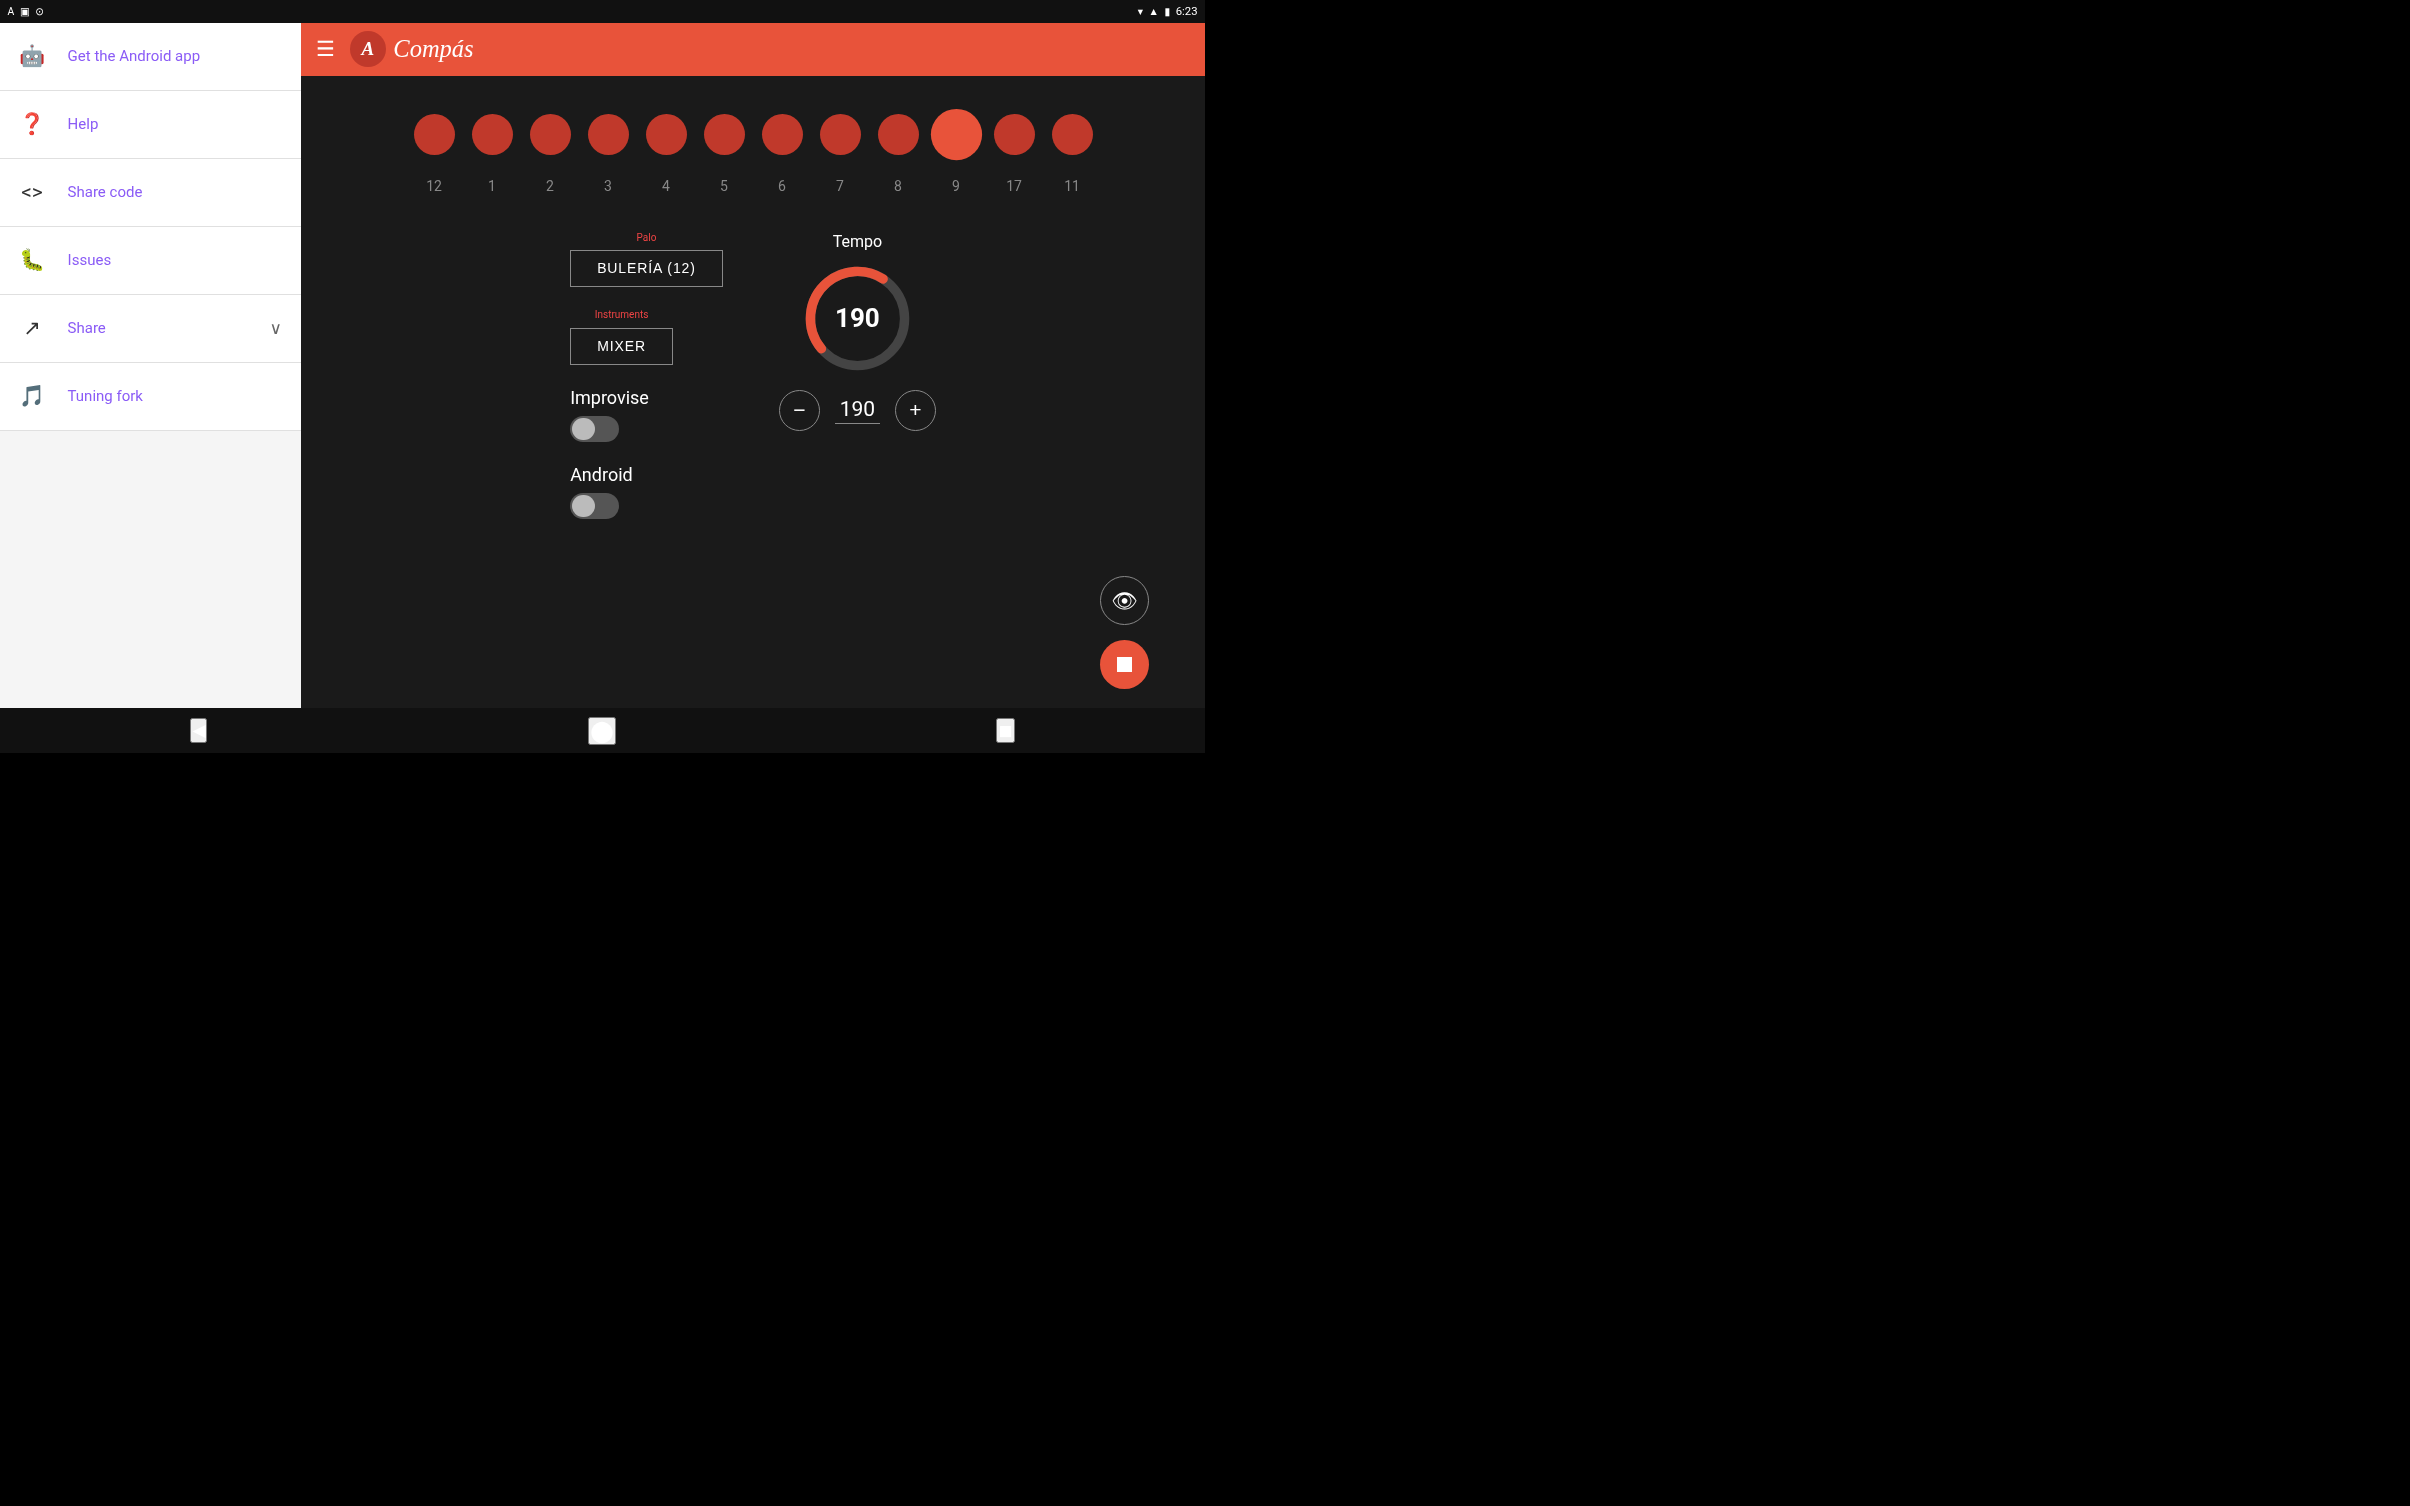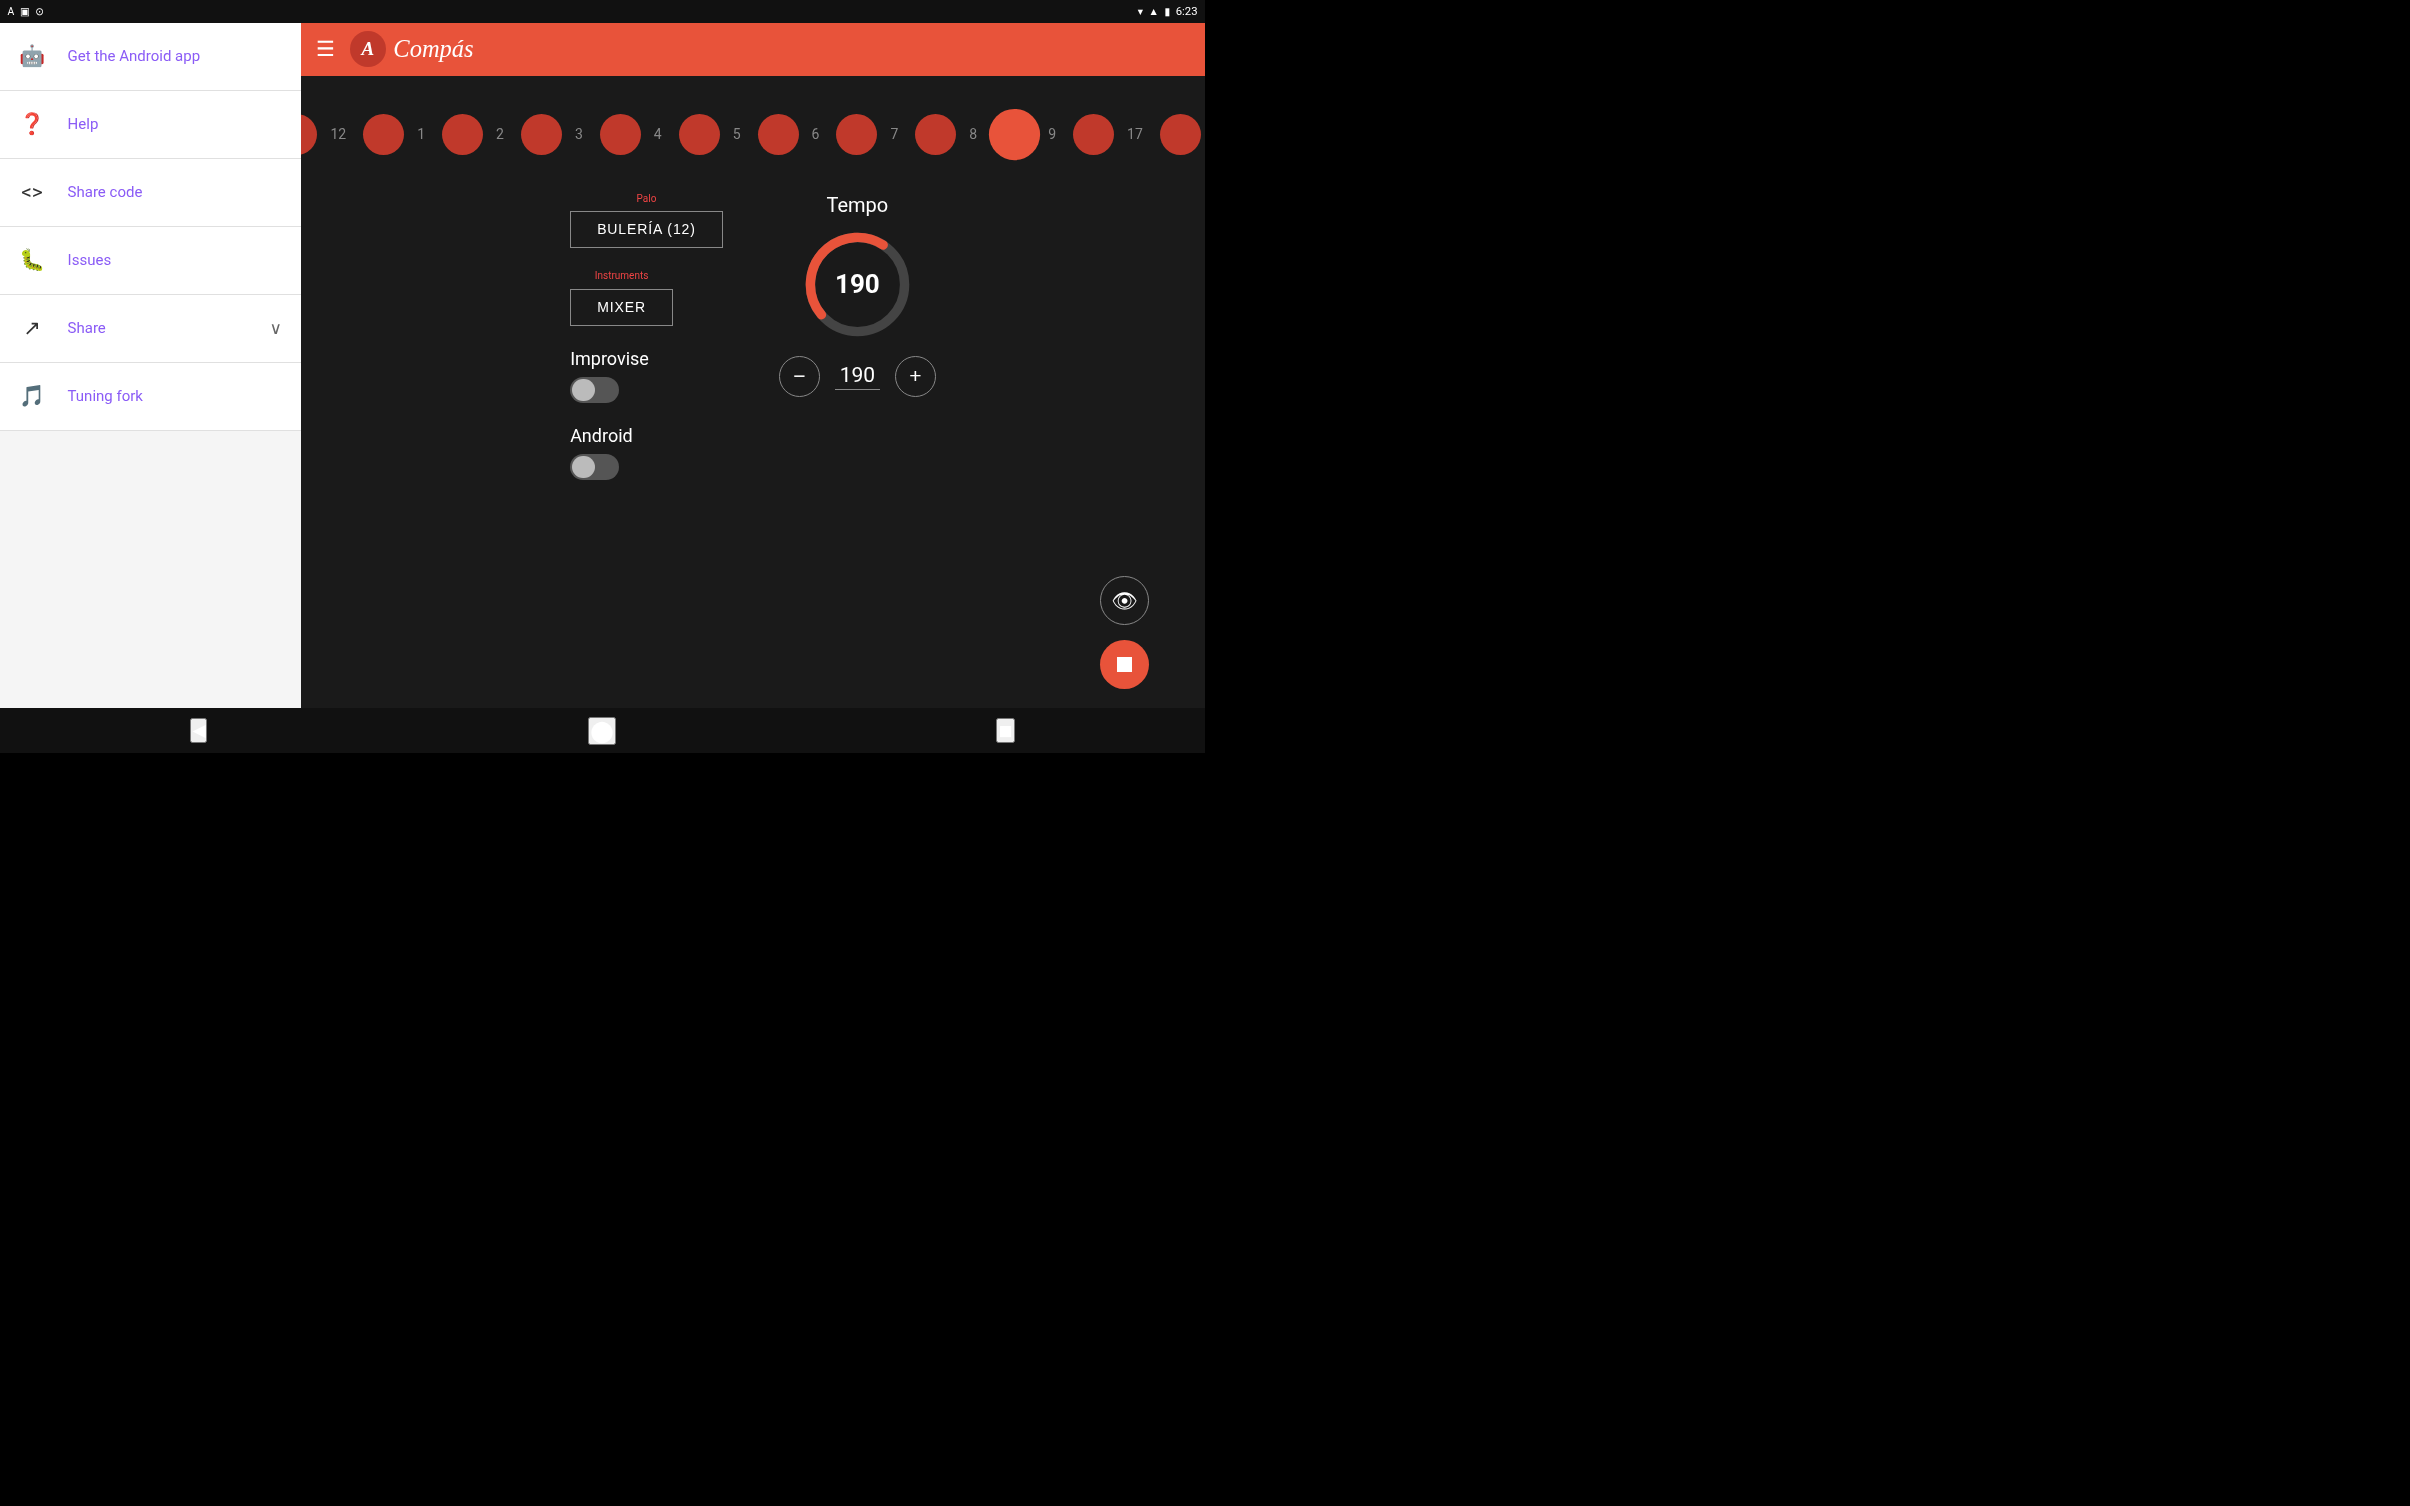--- a/index.html
+++ b/index.html
@@ -69,21 +69,21 @@
       align-items: center; justify-content: flex-start;
       padding: 38px 19px 19px;
       position: relative;
     }
 
     
     .beats-row {
       display: flex; align-items: center; justify-content: center;
       gap: 17px; margin-bottom: 38px;
     }
-    .beat-item { display: flex; flex-direction: row; align-items: center; gap: 13px; }
+    .beat-item { display: flex; flex-direction: column; align-items: center; gap: 23px; }
     .beat-circle {
       width: 41px; height: 41px; border-radius: 50%;
       background: #c0392b;
     }
     .beat-circle.active { background: #e8533a; transform: scale(1.25); }
     .beat-number { color: #888; font-size: 14px; }
 
     
     .controls-area {
       display: flex; gap: 56px; align-items: flex-start; justify-content: center;
@@ -110,21 +110,21 @@
     }
     .toggle-thumb {
       width: 22.6px; height: 22.6px; background: #bbb; border-radius: 50%;
       position: absolute; top: 1.9px; left: 1.9px; transition: left 0.2s;
     }
 
     
     .tempo-section {
       display: flex; flex-direction: column; align-items: center; gap: 11.3px;
     }
-    .tempo-label { color: #fff; font-size: 20px; }
+    .tempo-label { color: #fff; font-size: 16px; }
     .tempo-dial {
       width: 113px; height: 113px; position: relative;
     }
     .tempo-dial svg { width: 113px; height: 113px; }
     .tempo-value-display {
       position: absolute; top: 50%; left: 50%; transform: translate(-50%, -50%);
       color: #fff; font-size: 26px; font-weight: bold;
     }
     .tempo-controls {
       display: flex; align-items: center; gap: 15px; margin-top: 3.8px;

